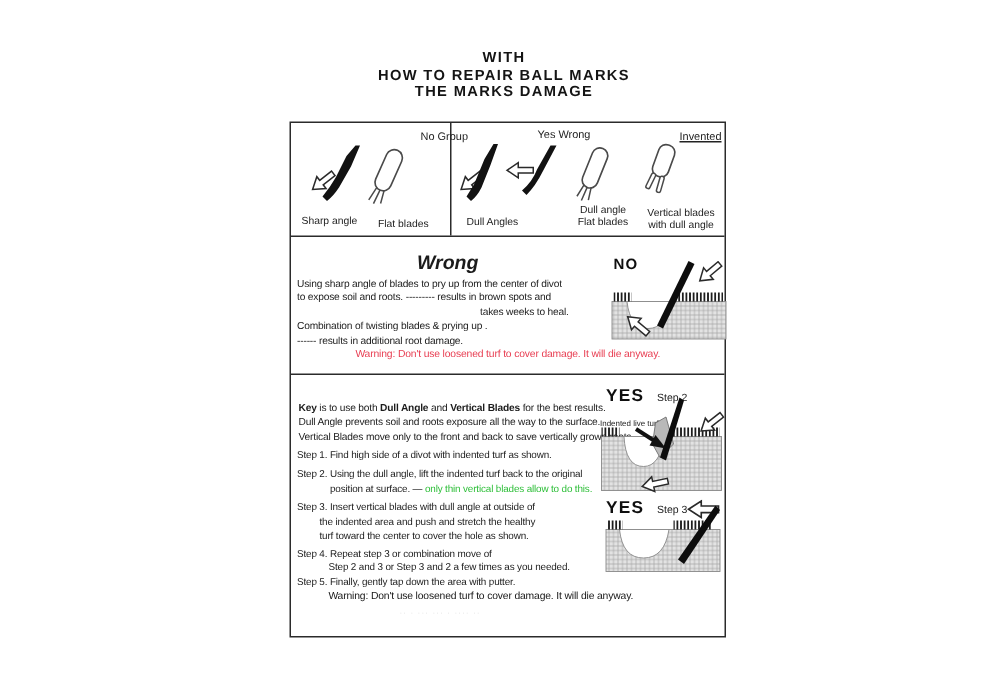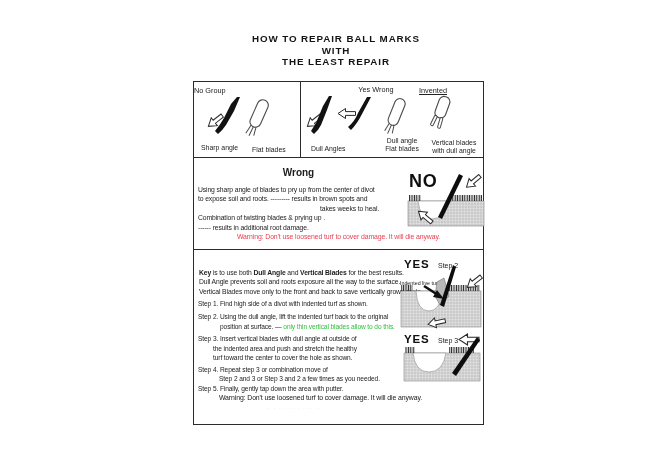--- a/index.html
+++ b/index.html
@@ -12,68 +12,68 @@
   
   .mainbox{left:193px;top:81px;width:291px;height:344px;border:1.5px solid #2b2b2b;
            box-sizing:border-box;background:#fff;}
   .row-groups{position:relative;height:75px;border-bottom:1.5px solid #2b2b2b;display:flex;}
   .cell-left{position:relative;width:106px;border-right:1.5px solid #2b2b2b;}
   .cell-right{position:relative;flex:1;}
   .grp-title{font-size:7.3px;color:#222;}
   .lbl{font-size:6.9px;color:#222;line-height:7.8px;}
   .sec-wrong{position:relative;height:91px;border-bottom:1.5px solid #2b2b2b;}
   .sec-right{position:relative;height:175px;}
-  .sec-title{width:100%;text-align:center;font-weight:bold;
-             font-size:10px;color:#1b1b1b;}
+  .sec-title{width:100%;text-align:center;font-weight:bold;font-style:italic;
+             font-size:13px;color:#1b1b1b;}
   .bodytxt{font-size:6.8px;line-height:9.4px;letter-spacing:-0.12px;color:#1c1c1c;white-space:nowrap;}
   .stepline{font-size:6.6px;letter-spacing:-0.1px;color:#1c1c1c;white-space:nowrap;}
   .red{color:#e83e52;}
   .green{color:#2fbf3a;}
   .warn{width:100%;text-align:center;font-size:6.9px;letter-spacing:-0.1px;}
-  .big-no-yes{font-weight:800;font-size:18px;letter-spacing:0.8px;color:#0f0f0f;}
+  .big-no-yes{font-weight:800;font-size:10px;letter-spacing:0.8px;color:#0f0f0f;}
   .step-tag{font-size:7px;color:#222;}
   .turf-lbl{font-size:5.3px;color:#1a1a1a;}
   .faint{width:100%;text-align:center;font-size:4.6px;color:#d7d7d7;letter-spacing:1px;}
   .inv{text-decoration:underline;}
   b{font-weight:bold;}
 </style>
 </head>
 <body>
 
 <div id="screen">
 
   <div class="abs title">
+    <div>WITH</div>
     <div>HOW TO REPAIR BALL MARKS</div>
-    <div>WITH</div>
-    <div>THE LEAST REPAIR</div>
+    <div>THE MARKS DAMAGE</div>
   </div>
 
   <div class="abs mainbox">
 
     <div class="row-groups">
 
       <div class="cell-left">
-        <div class="abs grp-title" style="top:4px;left:0;width:100%;text-align:left;">No Group</div>
+        <div class="abs grp-title" style="top:4px;left:12px;width:100%;text-align:right;">No Group</div>
         <svg class="abs" style="left:2px;top:14px;" width="102" height="44" viewBox="0 0 102 44">
           <g transform="translate(9,26) rotate(-38)">
             <path d="M0,5.5 L7.5,0.5 L7.5,3.6 L17.5,3.6 L17.5,7.4 L7.5,7.4 L7.5,10.5 Z" fill="#fff" stroke="#2a2a2a" stroke-width="1"></path>
           </g>
           <path d="M44,1 L38,15 L30,29 Q26,35 22,38 L19,35 Q24,29 28,22 L35,8 L41,1 Z" fill="#121212"></path>
           <g transform="translate(64,2) rotate(24)">
             <rect x="0" y="0" width="11" height="29" rx="5.5" fill="#fff" stroke="#4a4a4a" stroke-width="1.1"></rect>
             <path d="M3,28 L1.4,38 M5.6,29 L5.3,39 M8.2,28 L9.6,37" stroke="#4a4a4a" stroke-width="1" fill="none"></path>
           </g>
         </svg>
         <span class="abs lbl" style="left:7px;top:62px;">Sharp angle</span>
         <span class="abs lbl" style="left:58px;top:64px;">Flat blades</span>
       </div>
 
       <div class="cell-right">
         <div class="abs grp-title" style="top:3px;left:20px;width:110px;text-align:center;">Yes Wrong</div>
-        <div class="abs grp-title inv" style="top:4px;left:118px;width:62px;text-align:left;">Invented</div>
+        <div class="abs grp-title inv" style="top:4px;left:118px;width:62px;text-align:right;">Invented</div>
         <svg class="abs" style="left:0px;top:12px;" width="181" height="48" viewBox="0 0 181 48">
           <g transform="translate(3,28) rotate(-38)">
             <path d="M0,5.5 L7.5,0.5 L7.5,3.6 L17.5,3.6 L17.5,7.4 L7.5,7.4 L7.5,10.5 Z" fill="#fff" stroke="#2a2a2a" stroke-width="1"></path>
           </g>
           <path d="M31,2 L26,16 L20,31 Q17,37 13,40 L10,37 L15,29 L22,12 L28,2 Z" fill="#121212"></path>
           <g transform="translate(37,14)">
             <path d="M0,5.5 L7.5,0.5 L7.5,3.6 L17.5,3.6 L17.5,7.4 L7.5,7.4 L7.5,10.5 Z" fill="#fff" stroke="#2a2a2a" stroke-width="1"></path>
           </g>
           <path d="M70,3 L61,20 Q56,30 50,36 L47,33 Q54,27 57,19 L66,3 Z" fill="#121212"></path>
           <g transform="translate(96,3) rotate(22)">

